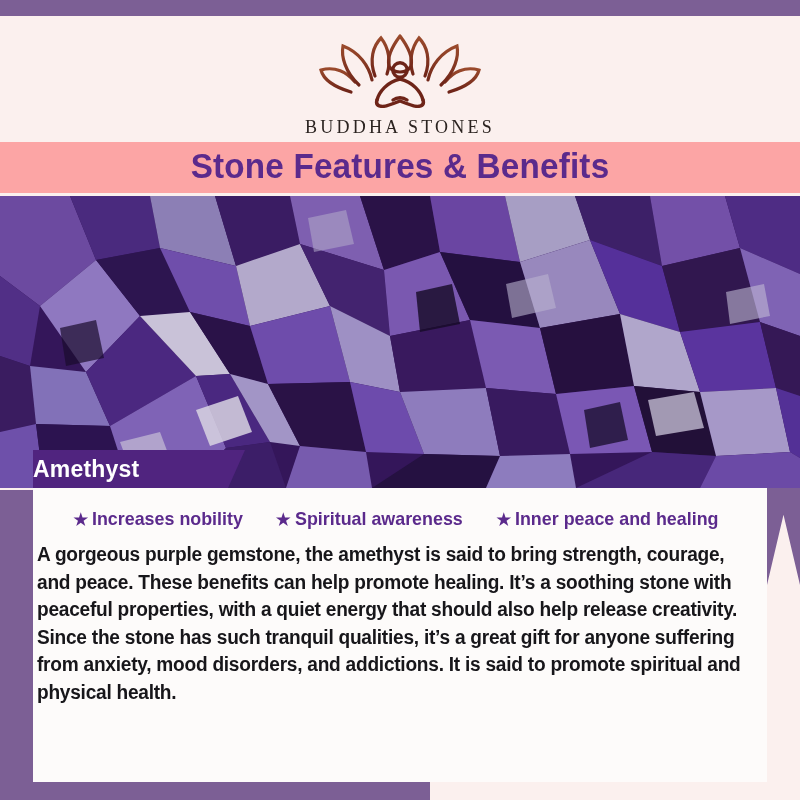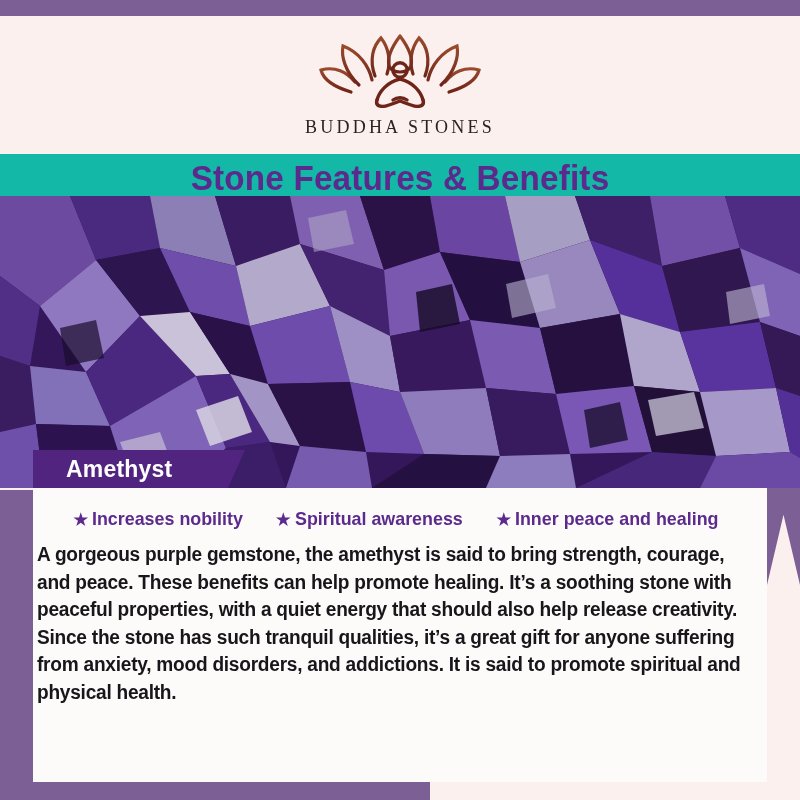--- a/index.html
+++ b/index.html
@@ -61,22 +61,22 @@
   }
   .logo-mark { display: block; margin: 0 auto; }
   .brand-name {
     font-family: "Liberation Serif", serif;
     font-size: 18px;
     letter-spacing: 3.2px;
     color: #2b2320;
     margin-top: 9px;
   }
   .title-band {
-    margin-top: 24px;
-    background: #14b8a6;
+    margin-top: 12px;
+    background: #fca5a5;
     padding: 4px 0 7px 0;
   }
   .page-title {
     font-family: "Liberation Sans Narrow", "Liberation Sans", sans-serif;
     font-size: 35px;
     font-weight: bold;
     color: #5b2a8c;
     letter-spacing: 0.2px;
     transform: scaleX(0.95);
   }
@@ -100,21 +100,20 @@
     height: 38px;
     background: #50247f;
     clip-path: polygon(0 0, 100% 0, 92% 100%, 0 100%);
     display: flex;
     align-items: center;
   }
   .stone-name {
     color: #ffffff;
     font-size: 23px;
     font-weight: bold;
-    padding-left: 33px;
     letter-spacing: 0.2px;
   }
 
   
   .content {
     position: absolute;
     top: 488px; left: 33px;
     width: 734px;
     height: 294px;
     background: #fdfbfa;

